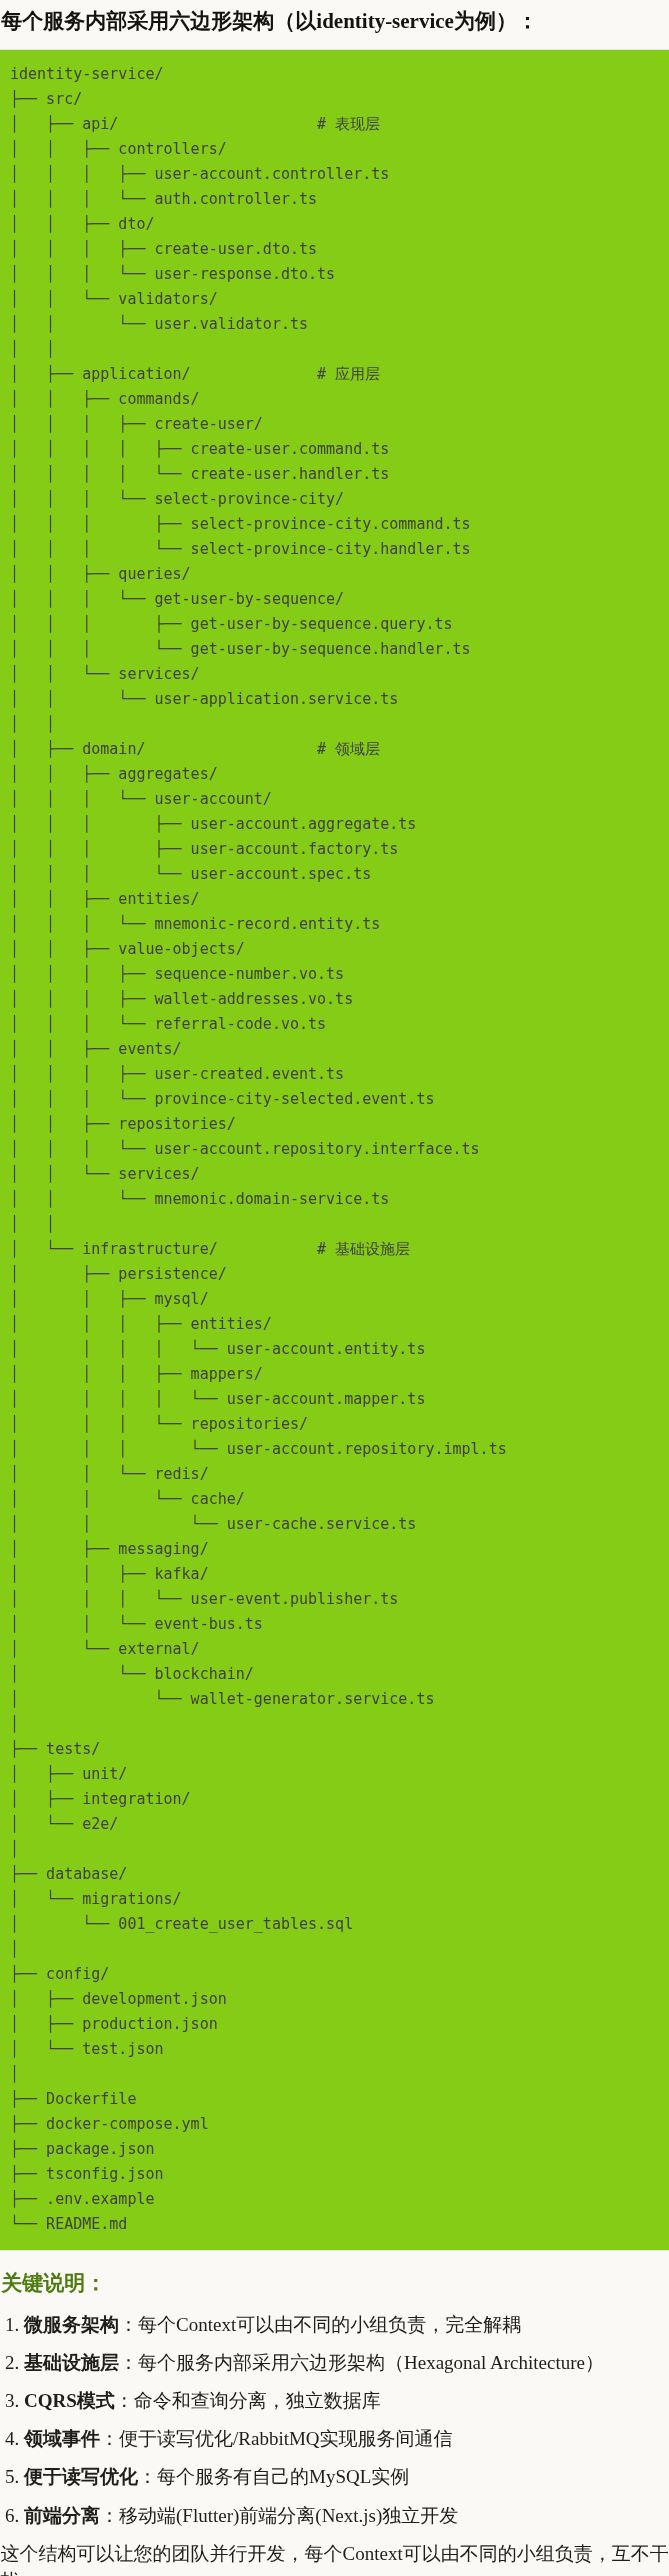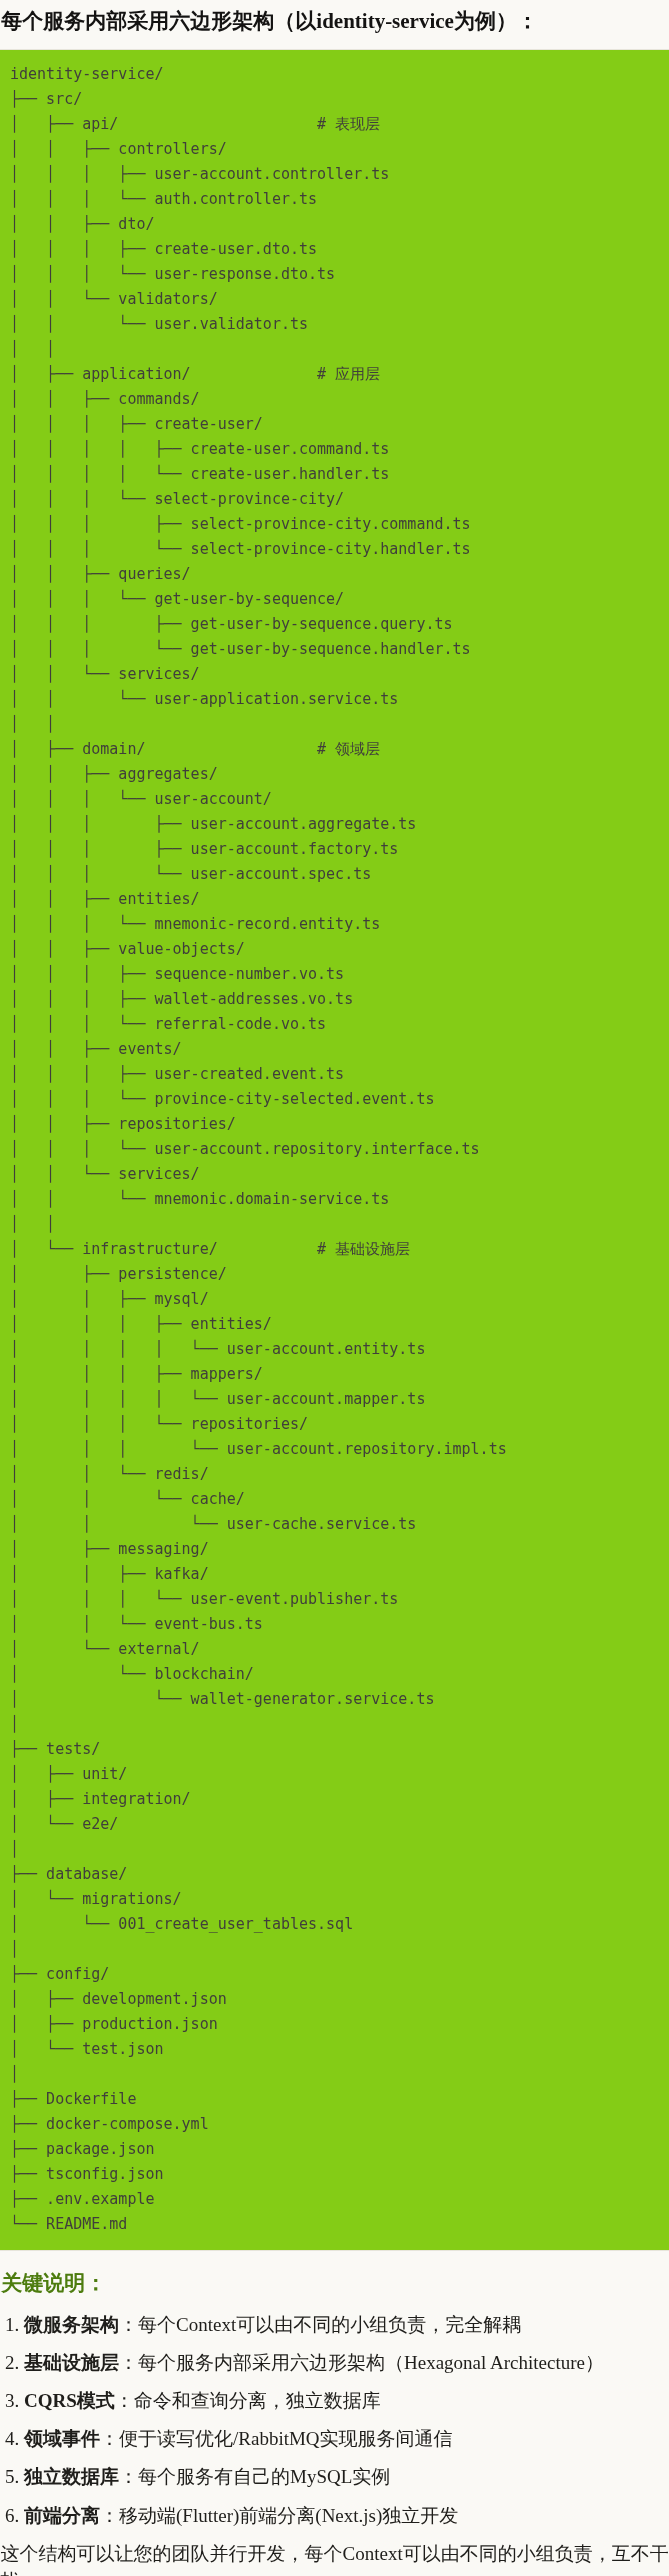--- a/index.html
+++ b/index.html
@@ -157,18 +157,18 @@
 └── README.md</pre>
 </div>
 
 <h3 class="notes-heading">关键说明：</h3>
 
 <ol class="notes-list">
   <li><span class="term">微服务架构</span><span>：每个Context可以由不同的小组负责，完全解耦</span></li>
   <li><span class="term">基础设施层</span><span>：每个服务内部采用六边形架构（Hexagonal Architecture）</span></li>
   <li><span class="term">CQRS模式</span><span>：命令和查询分离，独立数据库</span></li>
   <li><span class="term">领域事件</span><span>：便于读写优化/RabbitMQ实现服务间通信</span></li>
-  <li><span class="term">独立数据库</span><span>：每个服务有自己的MySQL实例</span></li>
+  <li><span class="term">便于读写优化</span><span>：每个服务有自己的MySQL实例</span></li>
   <li><span class="term">前端分离</span><span>：移动端(Flutter)前端分离(Next.js)独立开发</span></li>
 </ol>
 
 <p class="closing-paragraph">这个结构可以让您的团队并行开发，每个Context可以由不同的小组负责，互不干扰。</p>
 
 
 </body></html>

